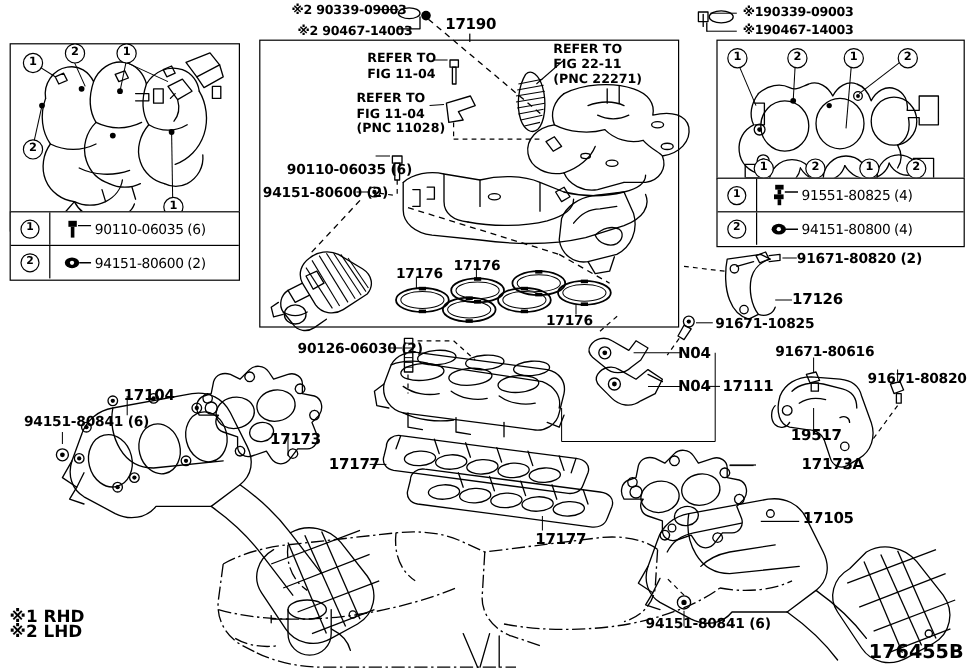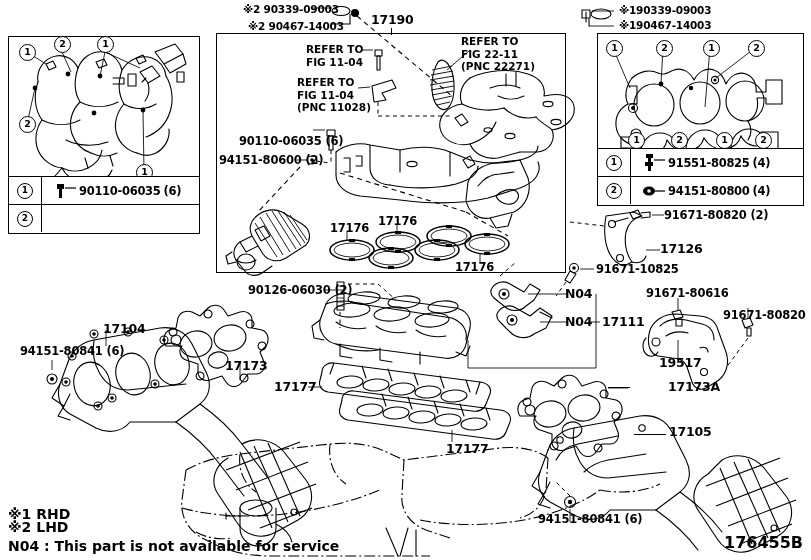--- a/index.html
+++ b/index.html
@@ -35,21 +35,21 @@
     font-size:9.5px;font-weight:bold;line-height:13px;text-align:center;
     font-family:"DejaVu Sans","Liberation Sans",sans-serif;
   }
   .box{position:absolute;border:1.6px solid #000;background:transparent;}
   .tbl{position:absolute;border:1.6px solid #000;background:#fff;}
   .tbl .row{display:flex;align-items:center;height:27px;border-bottom:1.5px solid #000;}
   .tbl .row:last-child{border-bottom:none;}
   .tbl .cid{width:32px;display:flex;align-items:center;justify-content:center;
             border-right:1.5px solid #000;height:100%;}
   .tbl .cpart{flex:1;display:flex;align-items:center;padding-left:8px;gap:3px;}
-  .tbl .cpart .pn{font-weight:bold;font-size:11.5px;letter-spacing:-0.3px;}
+  .tbl .cpart .pn{font-weight:normal;font-size:11.5px;letter-spacing:-0.3px;}
   .cbal{width:14px;height:14px;border:1.3px solid #000;border-radius:50%;
         font-size:9px;font-weight:bold;line-height:12px;text-align:center;}
   .lead{position:absolute;background:#000;}
 </style>
 </head>
 <body>
 
 <div id="sheet">
 
   <svg id="art" viewBox="0 0 811 560">
@@ -618,20 +618,29 @@
           <rect x="9" y="7" width="3" height="9" fill="#000"></rect>
           <line x1="15" y1="6" x2="26" y2="6" stroke="#000" stroke-width="1.2"></line>
         </svg>
         <span class="pn">90110-06035</span>
         <span class="pn">(6)</span>
       </div>
     </div>
     <div class="row">
       <div class="cid">
         <div class="cbal">2</div>
+      </div>
+      <div class="cpart">
+        <svg width="26" height="18">
+          <ellipse cx="10" cy="9" rx="6" ry="4.5" fill="#000"></ellipse>
+          <circle cx="10" cy="9" r="1.8" fill="#fff"></circle>
+          <line x1="16" y1="9" x2="26" y2="9" stroke="#000" stroke-width="1.2"></line>
+        </svg>
+        <span class="pn">94151-80600</span>
+        <span class="pn">(2)</span>
       </div>
     </div>
   </div>
 
   <div class="box" style="left:216px;top:33px;width:348px;height:238px;"></div>
 
   <div class="lbl sm" style="left:243px;top:3px;">※2 90339-09003</div>
   <div class="lbl sm" style="left:248px;top:20px;">※2 90467-14003</div>
   <div class="lbl big" style="left:371px;top:14px;">17190</div>
   <div class="lead" style="left:391px;top:28px;width:1.4px;height:7px;"></div>
@@ -719,17 +728,16 @@
   <div class="lbl big" style="left:225px;top:360px;">17173</div>
 
   <div class="lbl big" style="left:668px;top:381px;">17173A</div>
   <div class="lbl big" style="left:669px;top:426px;">17105</div>
   <div class="lbl" style="left:538px;top:513px;">94151-80841 (6)</div>
   <div class="lead" style="left:634px;top:434px;width:32px;height:1.4px;"></div>
   <div class="lead" style="left:608px;top:387px;width:22px;height:1.4px;"></div>
 
   <div class="lbl note" style="left:8px;top:508px;">※1 RHD</div>
   <div class="lbl note" style="left:8px;top:521px;">※2 LHD</div>
-  <div class="lbl note" style="left:8px;top:540px;">N04 : This part is not available for service</div>
 
   <div class="diagid">176455B</div>
 
 </div>
 
 </body></html>

